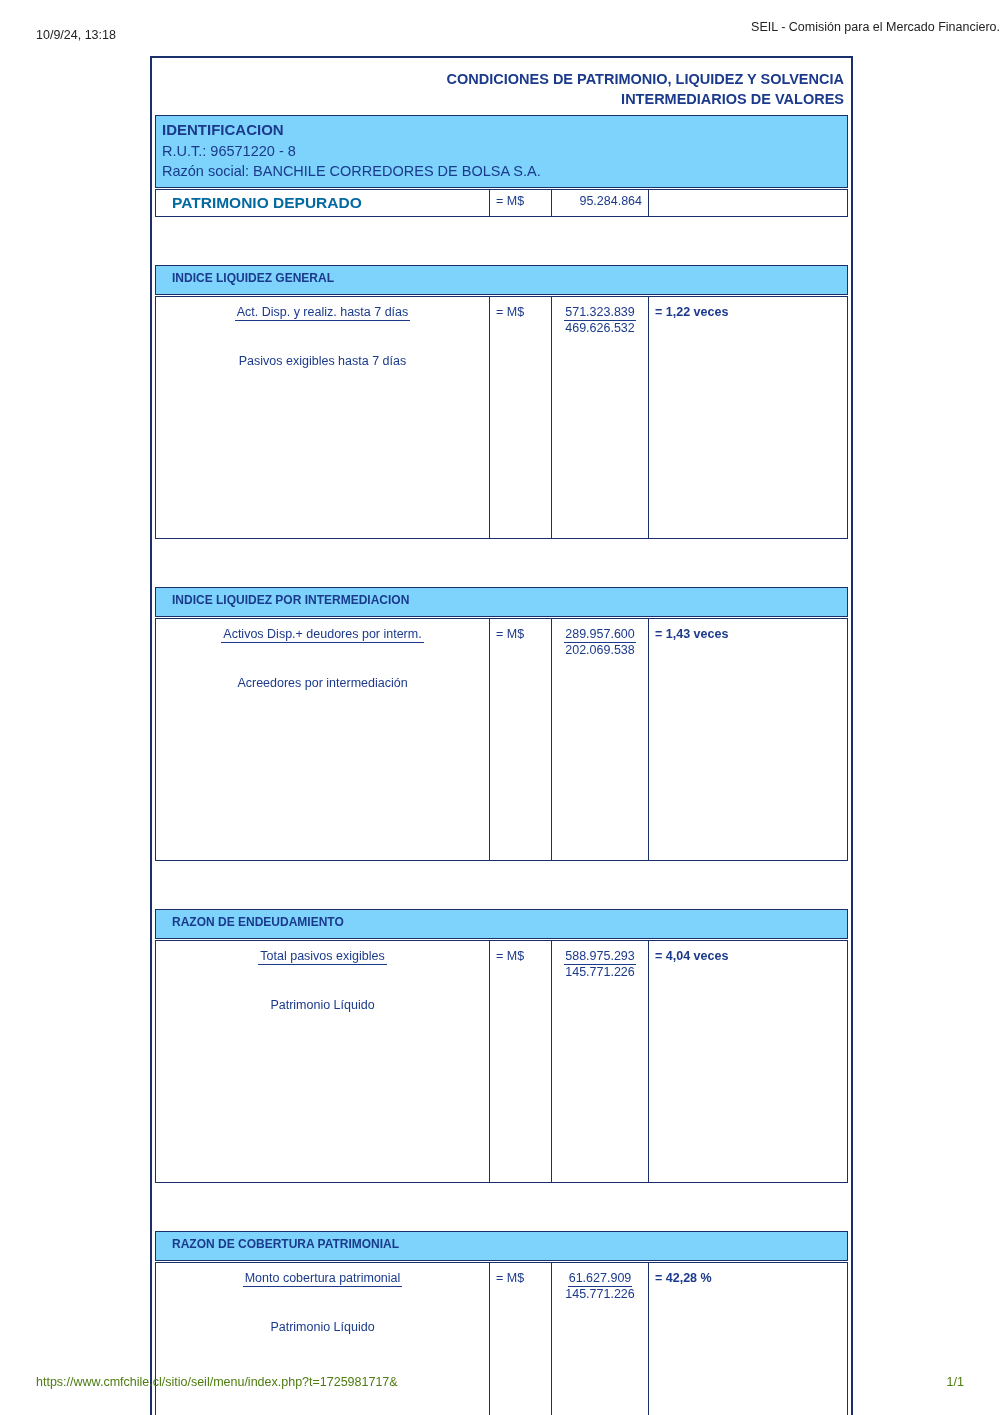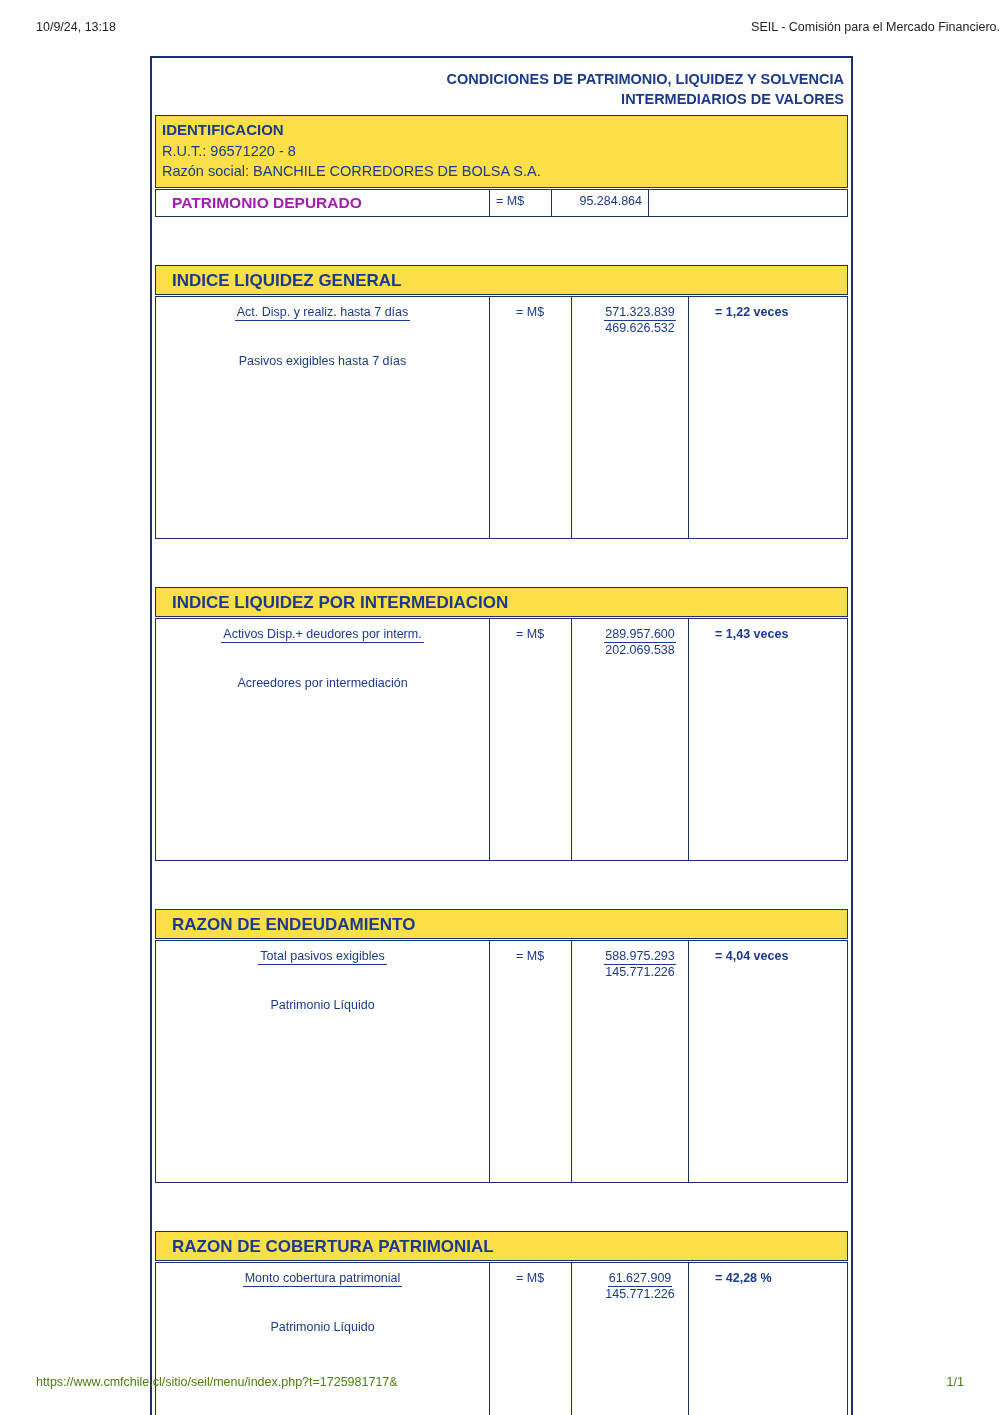--- a/index.html
+++ b/index.html
@@ -19,21 +19,21 @@
     top: 20px;
     left: 0;
     width: 1000px;
     height: 18px;
     font-size: 12.5px;
     color: #222;
   }
   .print-header .ph-left {
     position: absolute;
     left: 36px;
-    top: 0;
+    top: 8px;
     text-align: right;
   }
   .print-header .ph-center {
     position: absolute;
     left: 0;
     width: 1000px;
     text-align: right;
     top: 0;
   }
   .print-footer {
@@ -87,39 +87,39 @@
     font-weight: bold;
   }
   .info-line .value {
     font-weight: normal;
   }
 
   .boxed {
     border: 1.5px solid #1b2f6b;
     box-sizing: border-box;
     margin: 0 0 1px 0;
-    background: #fde047;
+    background: #7dd3fc;
   }
 
   .ident {
     padding: 4px 6px 6px 6px;
     color: #1b3a8c;
     font-size: 14.5px;
     line-height: 1.38;
   }
   .ident .ident-title {
     font-weight: bold;
     font-size: 15px;
   }
 
   .section-head {
     padding: 5px 3px 6px 16px;
     color: #1b3a8c;
     font-weight: bold;
-    font-size: 17px;
+    font-size: 12px;
     margin-top: 48px;
   }
 
   
   .row-flex {
     display: flex;
     align-items: stretch;
     border: 1.5px solid #1b2f6b;
     box-sizing: border-box;
     margin-bottom: 1px;
@@ -128,21 +128,21 @@
   .cell {
     border-right: 1.5px solid #1b2f6b;
     box-sizing: border-box;
     padding: 4px 6px;
   }
   .cell:last-child {
     border-right: none;
   }
   .c-label {
     width: 334px;
-    color: #a21caf;
+    color: #0369a1;
     font-weight: bold;
     font-size: 15.5px;
     padding-left: 16px;
     display: flex;
     align-items: center;
   }
   .c-unit {
     width: 62px;
     color: #1b3a8c;
     font-size: 12.5px;
@@ -161,21 +161,20 @@
   }
 
   
   .ratio-row {
     display: flex;
     align-items: stretch;
     border: 1.5px solid #1b2f6b;
     box-sizing: border-box;
     margin-bottom: 1px;
     background: #fff;
-    gap: 20px;
   }
   .ratio-formula {
     width: 334px;
     border-right: 1.5px solid #1b2f6b;
     box-sizing: border-box;
     padding: 8px 6px 6px 6px;
     text-align: center;
     color: #1b3a8c;
     font-size: 12.5px;
     line-height: 1.25;

